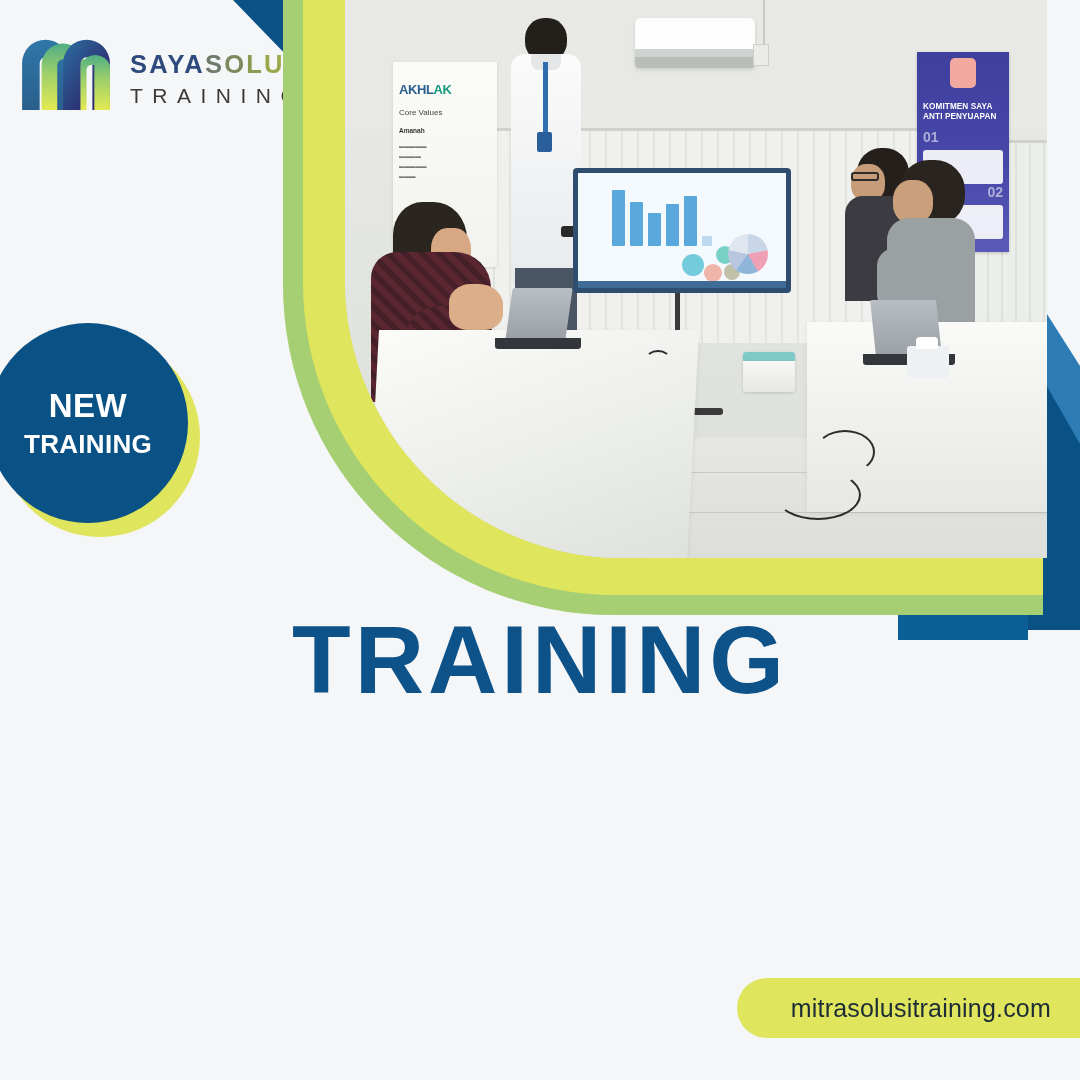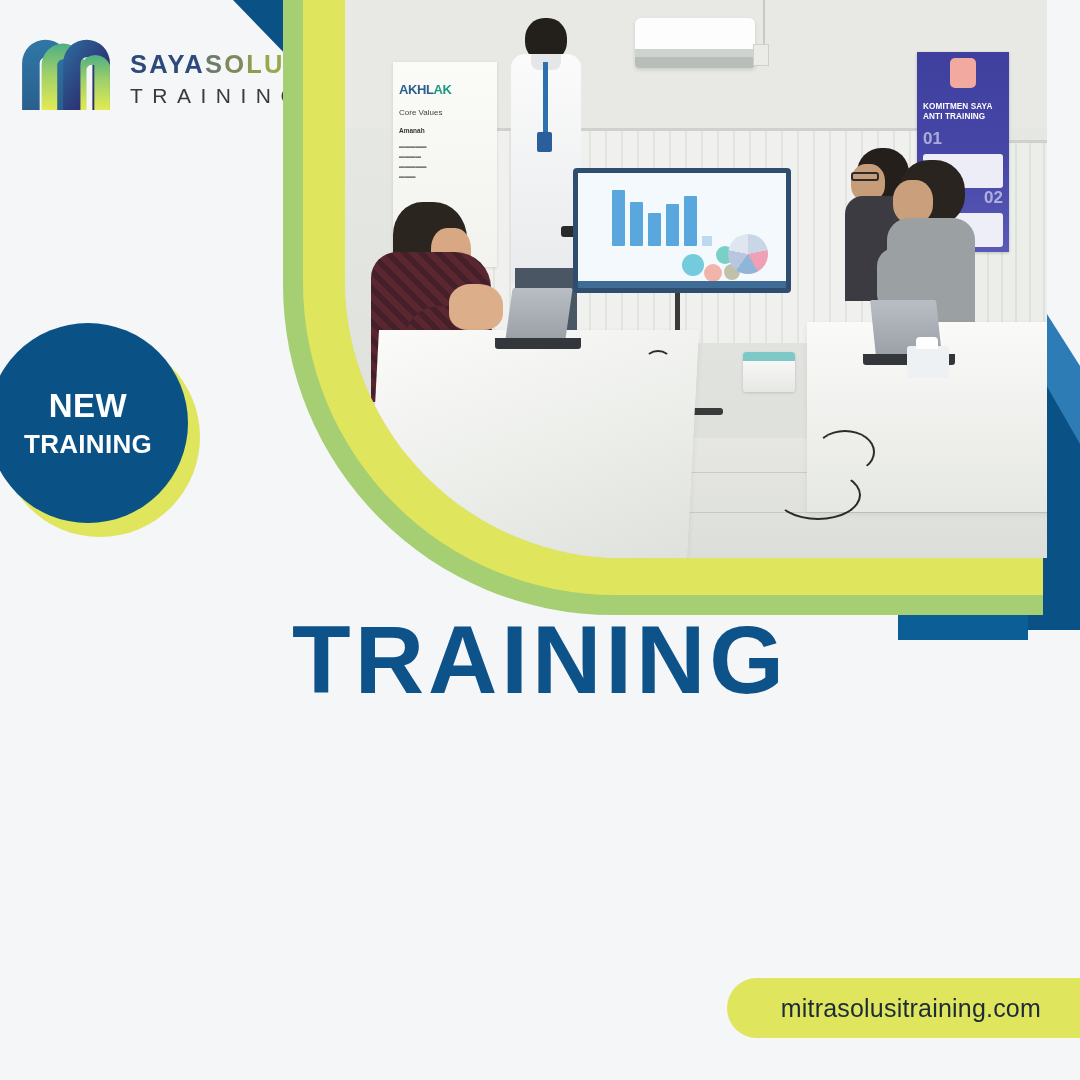--- a/index.html
+++ b/index.html
@@ -125,21 +125,21 @@
   .bk-t2{ font-size:8px; color:#444; margin-top:11px; }
   .bk-small{ font-size:5.5px; color:#7a7a7a; margin-top:8px; line-height:1.8; }
   .bk-amanah{ font-size:6.5px; font-weight:bold; color:#333; margin-top:10px; }
 
   .banner-komit{
     position:absolute; right:38px; top:52px; width:92px; height:200px;
     background:linear-gradient(180deg,#3f3f9e 0%,#4747a8 55%,#5a5ab8 100%);
     box-shadow:0 1px 3px rgba(0,0,0,.2); padding:8px 6px; color:#fff;
   }
   .bko-t{ font-size:8.2px; font-weight:bold; line-height:1.25; margin-top:42px; letter-spacing:.1px; }
-  .bko-n{ font-size:17px; font-weight:bold; color:rgba(255,255,255,.55); }
+  .bko-n{ font-size:14px; font-weight:bold; color:rgba(255,255,255,.55); }
   .bko-card{ background:rgba(255,255,255,.9); border-radius:3px; height:34px; margin-top:5px; }
   .bko-top{ position:absolute; left:50%; top:6px; transform:translateX(-50%); width:26px; height:30px;
     background:#f2a9a0; border-radius:5px; }
 
   
   .table-left{
     position:absolute; left:28px; top:330px; width:320px; height:228px;
     background:linear-gradient(160deg,#fbfbfa 0%,#eceeea 55%,#dfe1dc 100%);
     transform:skewX(-3deg); box-shadow:0 2px 6px rgba(0,0,0,.07);
   }
@@ -207,21 +207,21 @@
     position:absolute; left:0; right:0; top:612px; text-align:center;
     color:#0d5289; font-size:96px; font-weight:bold; letter-spacing:4px; line-height:1;
   }
   .subtitle{
     position:absolute; left:90px; right:90px; top:748px; text-align:center;
     color:#15568f; font-size:53px; font-weight:bold; line-height:1.28;
   }
 
   
   .footer-pill{
-    position:absolute; right:0; bottom:42px; height:60px; padding:0 39px 0 54px;
+    position:absolute; right:0; bottom:42px; height:60px; padding:0 29px 0 54px;
     background:#dfe55c; border-radius:30px 0 0 30px;
     display:flex; align-items:center;
   }
   .footer-url{ color:#1c2b36; font-size:25px; letter-spacing:.2px; }
 </style>
 </head>
 <body>
 
 <div id="poster">
 
@@ -281,21 +281,21 @@
           <div class="bk-small" style="margin-top:2px">&nbsp;</div>
           <div class="bk-t1"><span class="d">AKHL</span><span class="g">AK</span></div>
           <div class="bk-t2">Core Values</div>
           <div class="bk-amanah">Amanah</div>
           <div class="bk-small">▬▬▬▬▬<br>▬▬▬▬<br>▬▬▬▬▬<br>▬▬▬</div>
         </div>
 
         <div class="banner-komit">
           <div class="bko-top"></div>
           <div class="bko-t">KOMITMEN SAYA</div>
-          <div class="bko-t" style="margin-top:0">ANTI TRAINING</div>
+          <div class="bko-t" style="margin-top:0">ANTI PENYUAPAN</div>
           <div class="bko-n" style="margin-top:6px">01</div>
           <div class="bko-card"></div>
           <div class="bko-n" style="text-align:right">02</div>
           <div class="bko-card"></div>
         </div>
 
         <div class="person-stand">
           <div class="ps-head"></div>
           <div class="ps-body"></div>
           <div class="ps-collar"></div>

